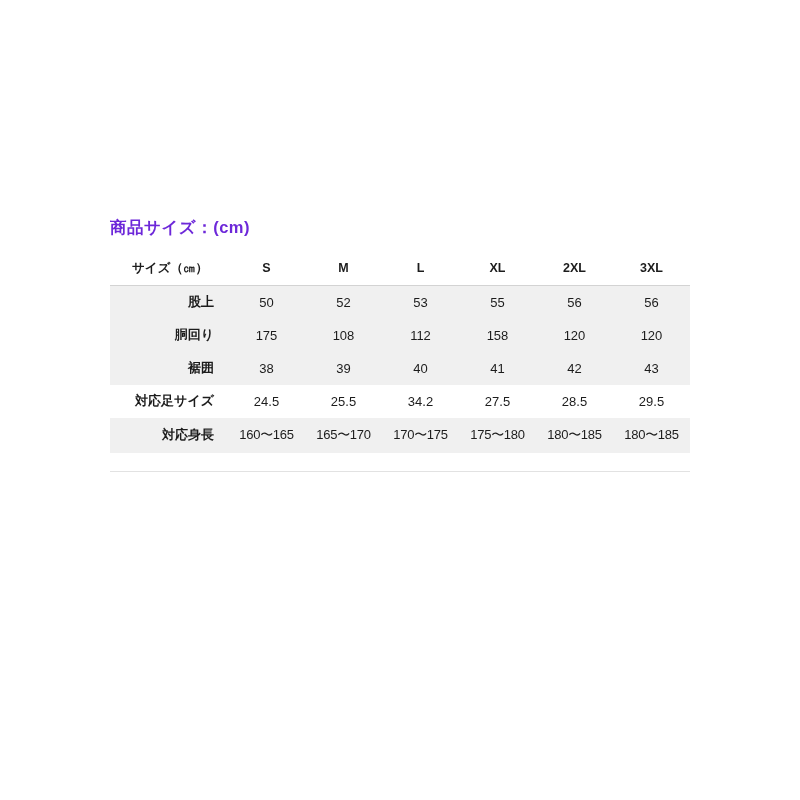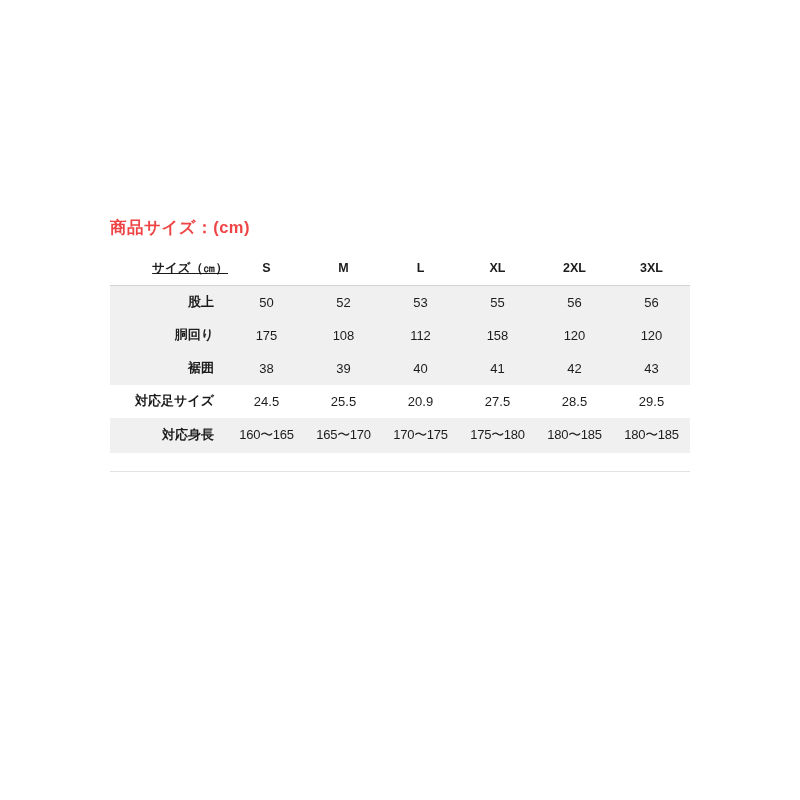--- a/index.html
+++ b/index.html
@@ -18,21 +18,21 @@
   .page {
     position: absolute;
     left: 110px;
     top: 218px;
     width: 580px;
   }
   .size-title {
     font-size: 16.5px;
     font-weight: bold;
     letter-spacing: 0.5px;
-    color: #ef4444;
+    color: #6d28d9;
     margin: 0 0 14px 0;
     line-height: 1.2;
   }
   table.size-table {
     border-collapse: collapse;
     width: 580px;
     table-layout: fixed;
   }
   table.size-table col.label-col { width: 118px; }
   table.size-table col.val-col { width: 77px; }
@@ -47,23 +47,22 @@
     font-weight: normal;
     color: #1c1c1c;
     border: none;
   }
   table.size-table thead th {
     font-weight: bold;
     font-size: 12.5px;
     border-bottom: 1px solid #d3d3d3;
   }
   table.size-table thead th.hdr-label {
-    text-align: right;
+    text-align: center;
     padding-left: 2px;
-    text-decoration: underline;
   }
   table.size-table tbody th.row-label {
     font-weight: bold;
     text-align: right;
     padding-right: 14px;
     font-size: 13px;
   }
   table.size-table tbody tr.alt th.row-label,
   table.size-table tbody tr.alt td {
     background: #f0f0f0;
@@ -136,21 +135,21 @@
         <td>39</td>
         <td>40</td>
         <td>41</td>
         <td>42</td>
         <td>43</td>
       </tr>
       <tr>
         <th class="row-label">対応足サイズ</th>
         <td>24.5</td>
         <td>25.5</td>
-        <td>20.9</td>
+        <td>34.2</td>
         <td>27.5</td>
         <td>28.5</td>
         <td>29.5</td>
       </tr>
       <tr class="alt tall">
         <th class="row-label">対応身長</th>
         <td class="compact">160〜165</td>
         <td class="compact">165〜170</td>
         <td class="compact">170〜175</td>
         <td class="compact">175〜180</td>

